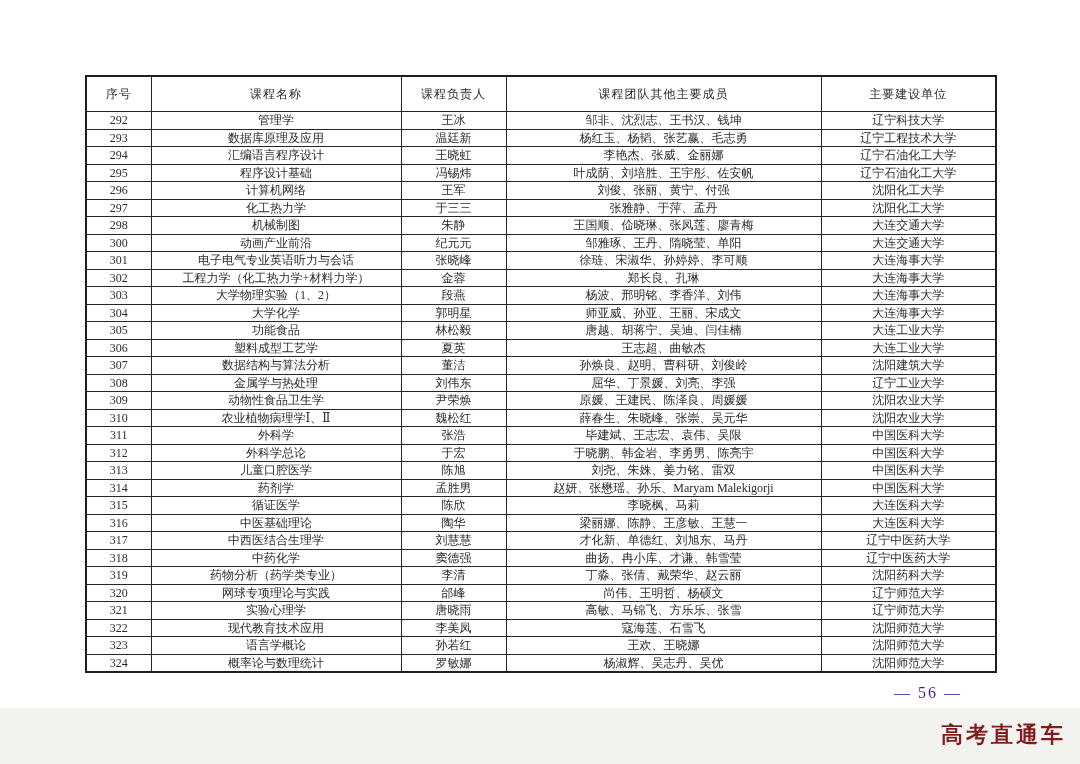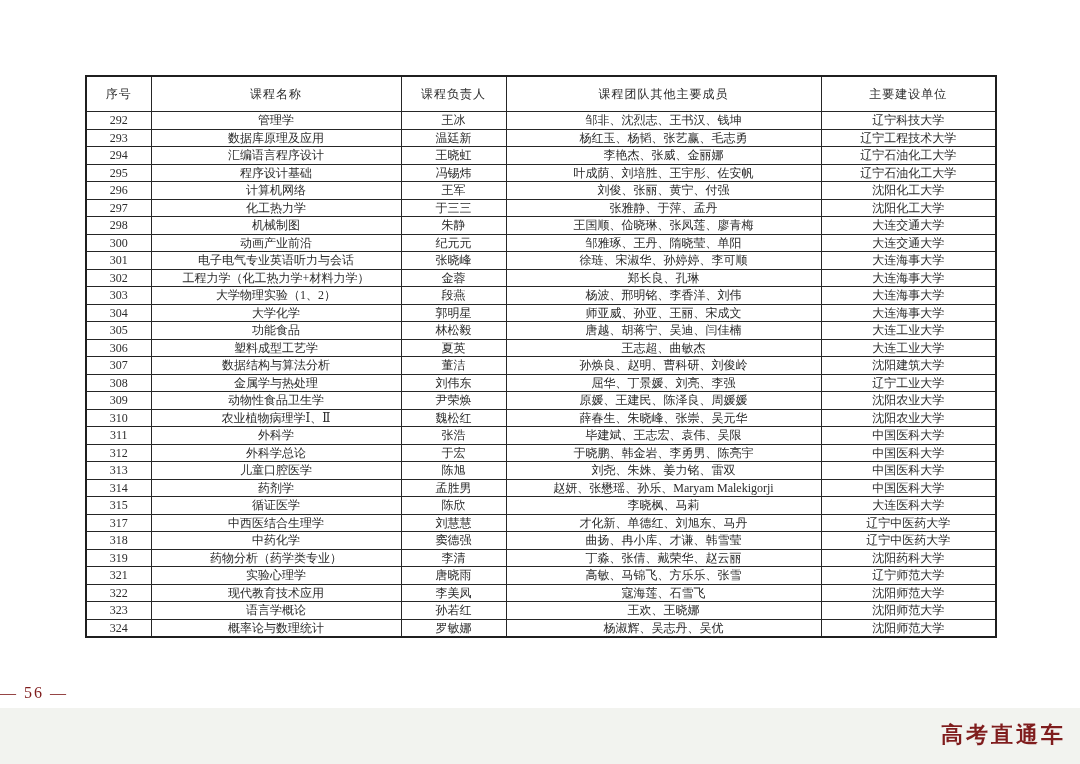--- a/index.html
+++ b/index.html
@@ -22,21 +22,21 @@
     white-space:nowrap;overflow:hidden;
   }
   table.course-table th{
     height:34px;font-size:12px;font-weight:500;letter-spacing:1px;
   }
   table.course-table td{
     height:16.5px;font-size:12px;line-height:1;
   }
   .page-number{
     position:absolute;top:684px;left:0;width:962px;
-    text-align:left;font-size:16px;letter-spacing:2px;color:#7f1d1d;
+    text-align:right;font-size:16px;letter-spacing:2px;color:#4c1d95;
   }
   .footer-strip{
     position:absolute;left:0;top:708px;width:1080px;height:56px;
     background:#f2f3ef;
   }
   .watermark{
     position:absolute;right:14px;top:720px;
     font-size:22px;font-weight:bold;letter-spacing:3px;
     color:#7f1d1d;
     font-family:"Liberation Sans","DejaVu Sans",sans-serif;
@@ -221,20 +221,27 @@
           <td>中国医科大学</td>
         </tr>
         <tr>
           <td>315</td>
           <td>循证医学</td>
           <td>陈欣</td>
           <td>李晓枫、马莉</td>
           <td>大连医科大学</td>
         </tr>
         <tr>
+          <td>316</td>
+          <td>中医基础理论</td>
+          <td>陶华</td>
+          <td>梁丽娜、陈静、王彦敏、王慧一</td>
+          <td>大连医科大学</td>
+        </tr>
+        <tr>
           <td>317</td>
           <td>中西医结合生理学</td>
           <td>刘慧慧</td>
           <td>才化新、单德红、刘旭东、马丹</td>
           <td>辽宁中医药大学</td>
         </tr>
         <tr>
           <td>318</td>
           <td>中药化学</td>
           <td>窦德强</td>
@@ -242,20 +249,27 @@
           <td>辽宁中医药大学</td>
         </tr>
         <tr>
           <td>319</td>
           <td>药物分析（药学类专业）</td>
           <td>李清</td>
           <td>丁淼、张倩、戴荣华、赵云丽</td>
           <td>沈阳药科大学</td>
         </tr>
         <tr>
+          <td>320</td>
+          <td>网球专项理论与实践</td>
+          <td>邰峰</td>
+          <td>尚伟、王明哲、杨硕文</td>
+          <td>辽宁师范大学</td>
+        </tr>
+        <tr>
           <td>321</td>
           <td>实验心理学</td>
           <td>唐晓雨</td>
           <td>高敏、马锦飞、方乐乐、张雪</td>
           <td>辽宁师范大学</td>
         </tr>
         <tr>
           <td>322</td>
           <td>现代教育技术应用</td>
           <td>李美凤</td>

